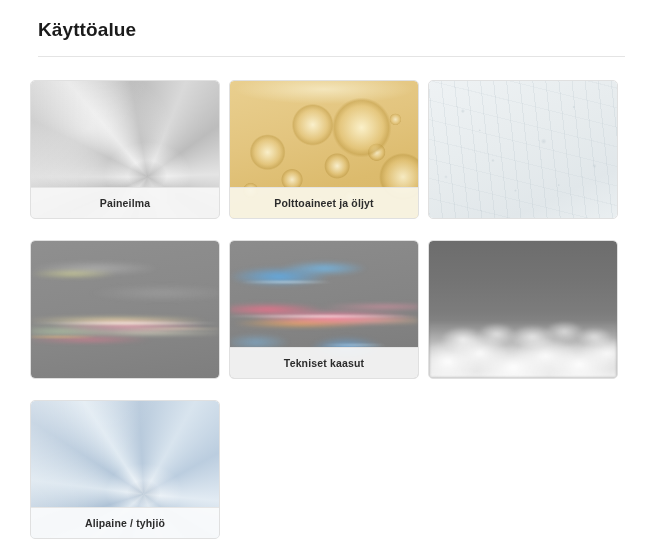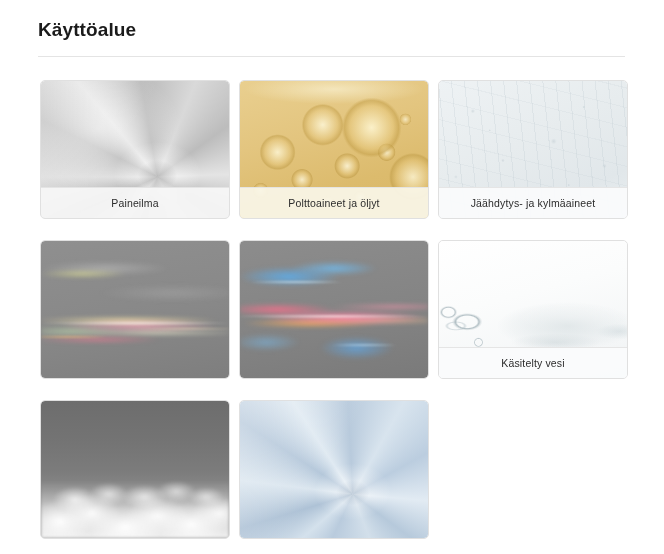--- a/index.html
+++ b/index.html
@@ -35,28 +35,29 @@
   .title-divider {
     margin: 14px 0 0 0;
     height: 1px;
     width: 587px;
     background: #e4e4e4;
   }
 
   
   .card-grid {
     position: absolute;
-    left: 40px;
+    left: 30px;
     top: 80px;
     width: 588px;
     display: grid;
     grid-template-columns: repeat(3, 190px);
     grid-template-rows: repeat(3, 139px);
     column-gap: 9px;
     row-gap: 21px;
+    font-weight: bold;
   }
 
   .card {
     position: relative;
     width: 190px;
     height: 139px;
     border-radius: 5px;
     border: 1px solid #e0e0e0;
     background: #fdfdfd;
     overflow: hidden;
@@ -335,49 +336,44 @@
       <div class="card-media">
         <div class="tex-oil"></div>
       </div>
       <div class="card-label tint-warm">Polttoaineet ja öljyt</div>
     </div>
 
     <div class="card">
       <div class="card-media">
         <div class="tex-frost"></div>
       </div>
-      <div class="card-label tint-cool">Jäähdytys- ja kylmäaineet</div>
     </div>
 
     <div class="card">
       <div class="card-media">
         <div class="tex-gas-soft"></div>
       </div>
     </div>
 
     <div class="card">
       <div class="card-media">
         <div class="tex-gas-vivid"></div>
       </div>
-    </div>
-
-    <div class="card">
-      <div class="card-media">
-        <div class="tex-water"></div>
-      </div>
-      <div class="card-label tint-cool">Käsitelty vesi</div>
-    </div>
+      <div class="card-label">Tekniset kaasut</div>
+    </div>
+
 
     <div class="card">
       <div class="card-media">
         <div class="tex-steam"></div>
       </div>
     </div>
 
 
     <div class="card">
       <div class="card-media">
         <div class="tex-vacuum"></div>
       </div>
+      <div class="card-label tint-cool">Alipaine / tyhjiö</div>
     </div>
 
   </div>
 </div>
 
 </body></html>

